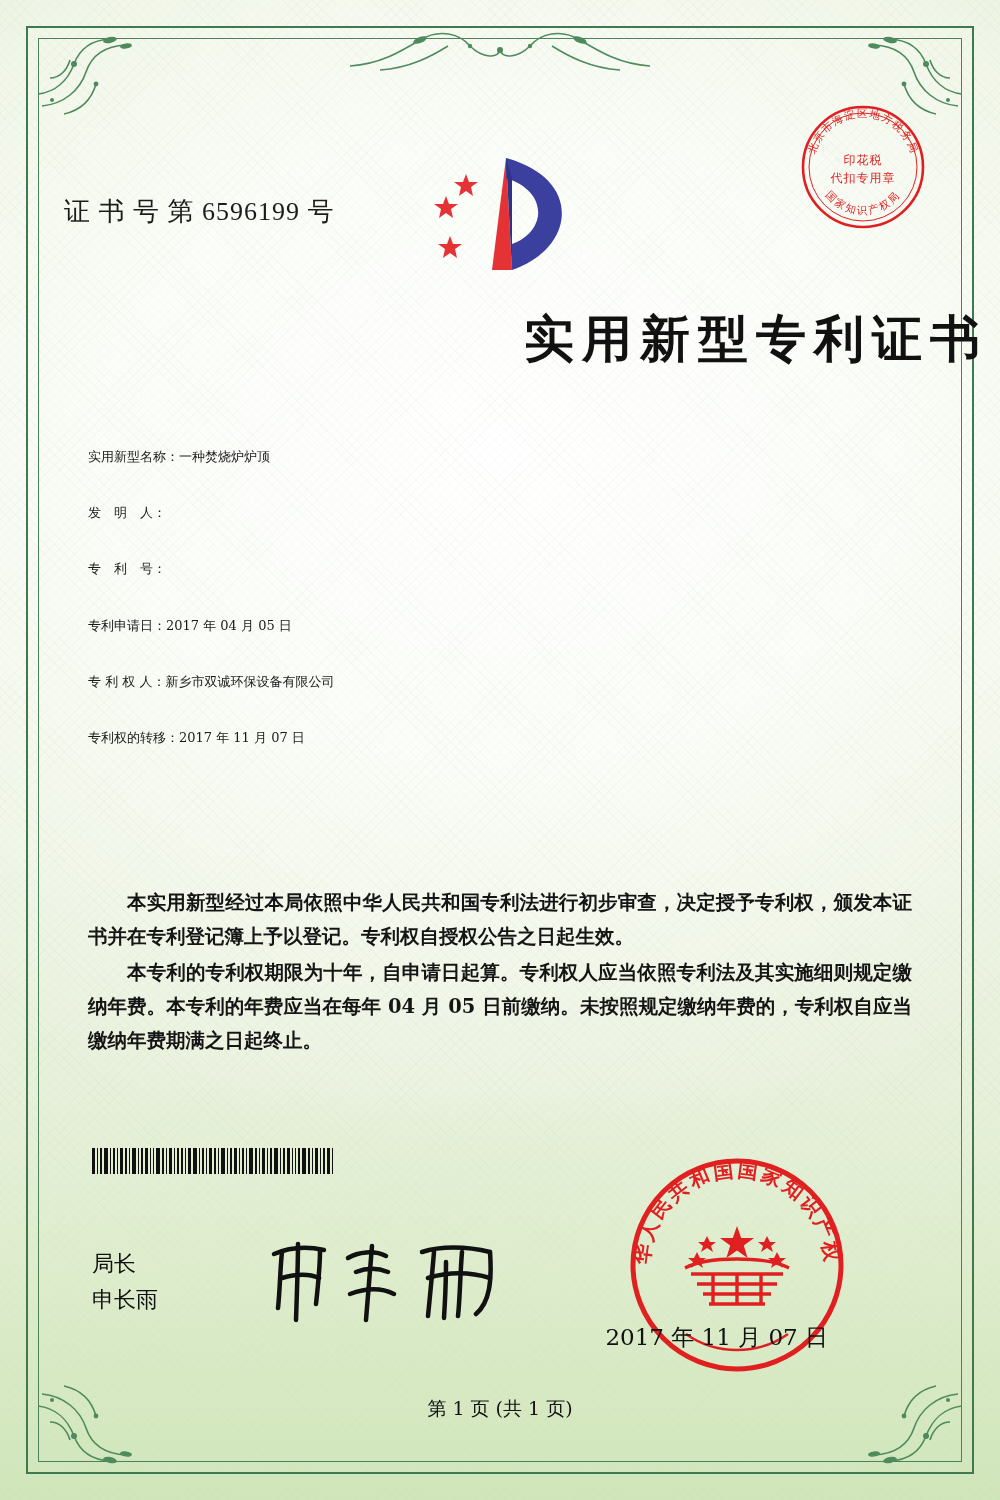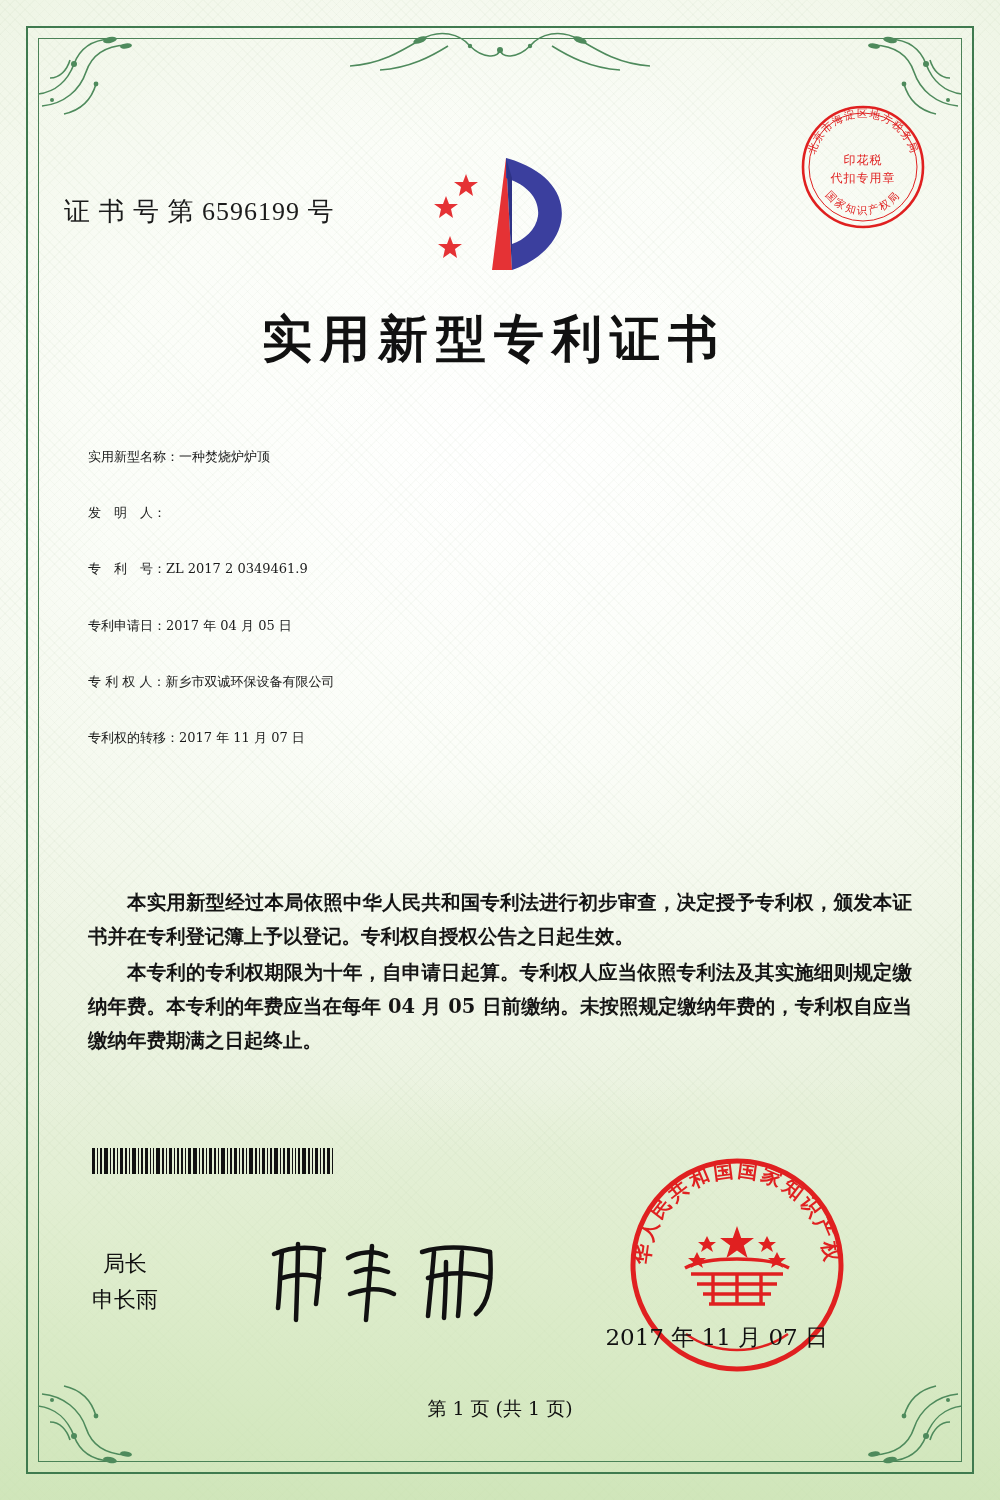--- a/index.html
+++ b/index.html
@@ -86,21 +86,21 @@
   .seal-tax {
     position: absolute;
     right: 62px; top: 92px;
     width: 150px; height: 150px;
   }
 
   .main-title {
     position: absolute;
     left: 0; right: 12px;
     top: 306px;
-    text-align: center;
+    text-align: right;
     font-size: 50px;
     font-weight: bold;
     letter-spacing: 8px;
     color: #111;
     font-family: "DejaVu Serif", "Liberation Serif", serif;
   }
 
   
   .fields {
     position: absolute;
@@ -160,21 +160,20 @@
 
   
   .sig-label {
     position: absolute;
     left: 92px;
     top: 1246px;
     font-size: 22px;
     line-height: 36px;
     color: #111;
     font-family: "DejaVu Serif", "Liberation Serif", serif;
-    text-align: center;
   }
   .sig-hand {
     position: absolute;
     left: 262px;
     top: 1228px;
     width: 250px;
     height: 100px;
   }
 
   
@@ -345,21 +344,20 @@
   <div class="fields">
     <div class="field-row">
       <span class="field-label">实用新型名称：</span>
       <span class="field-value">一种焚烧炉炉顶</span>
     </div>
     <div class="field-row">
       <span class="field-label">发　明　人：</span>
     </div>
     <div class="field-row">
       <span class="field-label">专　利　号：</span>
-      <span class="field-value">ZL 2017 2 0349461.9</span>
     </div>
     <div class="field-row">
       <span class="field-label">专利申请日：</span>
       <span class="field-value">2017 年 04 月 05 日</span>
     </div>
     <div class="field-row">
       <span class="field-label">专 利 权 人：</span>
       <span class="field-value">新乡市双诚环保设备有限公司</span>
     </div>
     <div class="field-row">

